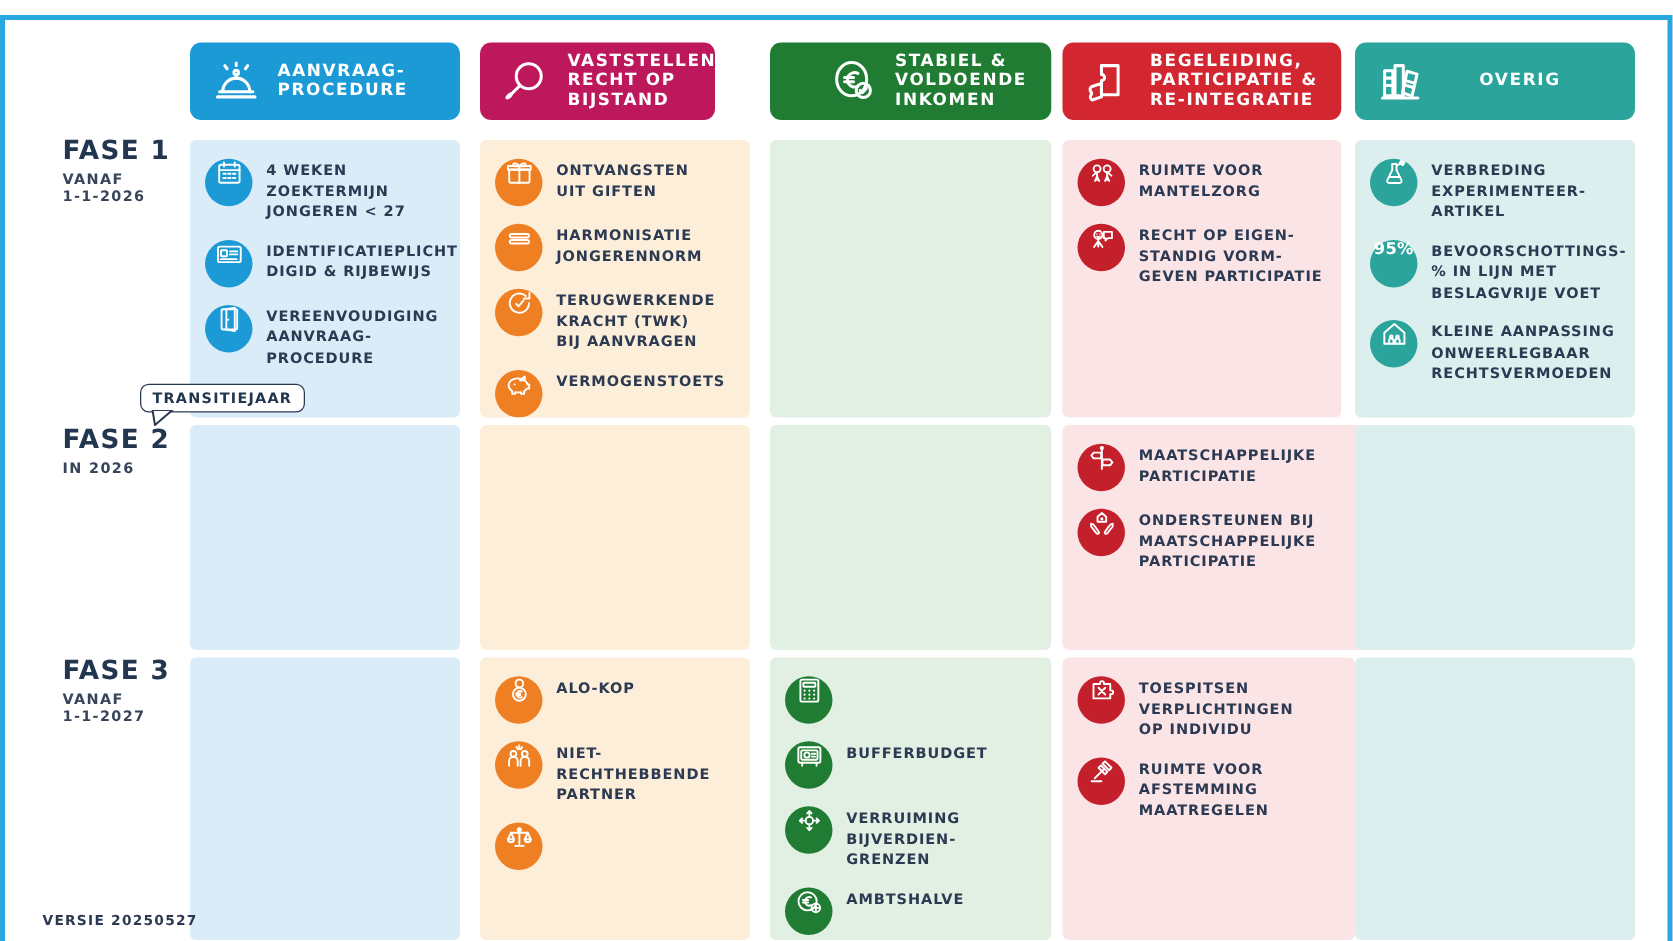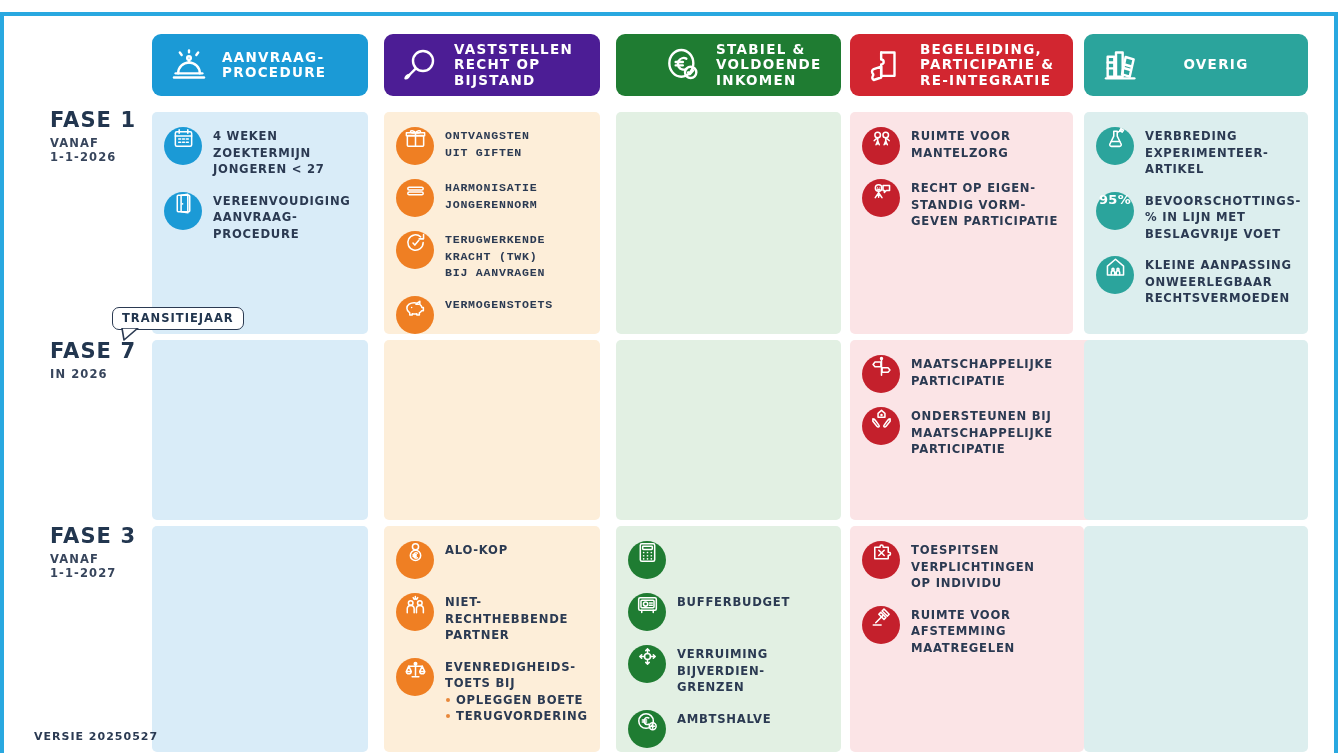--- a/index.html
+++ b/index.html
@@ -154,21 +154,21 @@
             <circle cx="12" cy="7.8" r="1.1"></circle>
             <path d="M3 19.5h18"></path>
             <path d="M6.5 4.5 7.6 6M17.5 4.5 16.4 6M12 3.2v1.2"></path>
           </svg>
         </div>
         <div class="hdr-title">
           <div>AANVRAAG-</div>
           <div>PROCEDURE</div>
         </div>
       </div>
-      <div class="col-header" style="left: 380px; top: 18px; width: 216px; background: #4c1d95;">
+      <div class="col-header" style="left: 380px; top: 18px; width: 188px; background: #be185d;">
         <div class="hdr-icon">
           <svg viewBox="0 0 24 24" width="40" height="40" fill="none" stroke="#ffffff" stroke-width="1.45" stroke-linecap="round" stroke-linejoin="round">
             <circle cx="13.2" cy="9.6" r="6"></circle>
             <path d="M8.8 14.2 5 18"></path>
             <path d="M5 18c-1.2.3-2 .9-2.3 2 1.2-.2 1.9-.9 2.3-2z"></path>
           </svg>
         </div>
         <div class="hdr-title">
           <div>VASTSTELLEN</div>
           <div>RECHT OP</div>
@@ -224,21 +224,21 @@
 
   <div id="phases-layer">
       <div class="phase" style="top: 92px;">
         <div class="phase-title">FASE 1</div>
         <div class="phase-sub">
           <div>VANAF</div>
           <div>1-1-2026</div>
         </div>
       </div>
       <div class="phase" style="top: 323px;">
-        <div class="phase-title">FASE 7</div>
+        <div class="phase-title">FASE 2</div>
         <div class="phase-sub">
           <div>IN 2026</div>
         </div>
       </div>
       <div class="phase" style="top: 508px;">
         <div class="phase-title">FASE 3</div>
         <div class="phase-sub">
           <div>VANAF</div>
           <div>1-1-2027</div>
         </div>
@@ -259,34 +259,47 @@
             </div>
             <div class="item-text">
               <div>4 WEKEN</div>
               <div>ZOEKTERMIJN</div>
               <div>JONGEREN &lt; 27</div>
             </div>
           </div>
           <div class="item">
             <div class="bullet-icon" style="background: rgb(27, 154, 214);">
               <svg viewBox="0 0 24 24" width="23" height="23" fill="none" stroke="#ffffff" stroke-width="1.6" stroke-linecap="round" stroke-linejoin="round">
+                <rect x="2.5" y="5.5" width="19" height="13" rx="1.6"></rect>
+                <rect x="5" y="8.5" width="5" height="5" rx="0.6"></rect>
+                <path d="M12.5 9.5h6M12.5 12h6M5 16h13"></path>
+              </svg>
+            </div>
+            <div class="item-text">
+              <div>IDENTIFICATIEPLICHT</div>
+              <div>DIGID &amp; RIJBEWIJS</div>
+            </div>
+          </div>
+          <div class="item">
+            <div class="bullet-icon" style="background: rgb(27, 154, 214);">
+              <svg viewBox="0 0 24 24" width="23" height="23" fill="none" stroke="#ffffff" stroke-width="1.6" stroke-linecap="round" stroke-linejoin="round">
                 <rect x="5.5" y="3.5" width="13" height="17" rx="1"></rect>
                 <path d="M9.5 3.5v17l7 1.2V2.3z"></path>
                 <circle cx="11" cy="12.3" r="0.9" fill="#fff" stroke="none"></circle>
               </svg>
             </div>
             <div class="item-text">
               <div>VEREENVOUDIGING</div>
               <div>AANVRAAG-</div>
               <div>PROCEDURE</div>
             </div>
           </div>
         </div>
       </div>
-      <div class="panel" style="left: 380px; top: 96px; width: 216px; height: 222px; background: rgb(253, 238, 217); font-family: Liberation Mono, monospace;">
+      <div class="panel" style="left: 380px; top: 96px; width: 216px; height: 222px; background: rgb(253, 238, 217);">
         <div class="panel-inner">
           <div class="item">
             <div class="bullet-icon" style="background: rgb(239, 127, 35);">
               <svg viewBox="0 0 24 24" width="23" height="23" fill="none" stroke="#ffffff" stroke-width="1.6" stroke-linecap="round" stroke-linejoin="round">
                 <rect x="3.5" y="9" width="17" height="11" rx="1"></rect>
                 <path d="M2.5 6h19v3.2h-19z"></path>
                 <path d="M12 6v14"></path>
                 <path d="M12 6c-1.8-2.6-5.6-3-5.1-.6.3 1.5 3.4.9 5.1.6zM12 6c1.8-2.6 5.6-3 5.1-.6-.3 1.5-3.4.9-5.1.6z"></path>
               </svg>
             </div>
@@ -501,28 +514,20 @@
             <div class="bullet-icon" style="background: rgb(239, 127, 35);">
               <svg viewBox="0 0 24 24" width="23" height="23" fill="none" stroke="#ffffff" stroke-width="1.6" stroke-linecap="round" stroke-linejoin="round">
                 <path d="M12 5v13"></path>
                 <path d="M5 8.5h14"></path>
                 <circle cx="12" cy="6" r="1.3"></circle>
                 <path d="M8.5 19.5h7"></path>
                 <path d="M5 8.5 2.5 14h5z"></path>
                 <path d="M19 8.5 16.5 14h5z"></path>
                 <path d="M2.5 14a2.5 2.5 0 0 0 5 0M16.5 14a2.5 2.5 0 0 0 5 0"></path>
               </svg>
-            </div>
-            <div class="item-text">
-              <div>EVENREDIGHEIDS-</div>
-              <div>TOETS BIJ</div>
-              <ul class="sub-list">
-                <li>OPLEGGEN BOETE</li>
-                <li>TERUGVORDERING</li>
-              </ul>
             </div>
           </div>
         </div>
       </div>
       <div class="panel" style="left: 612px; top: 510px; width: 225px; height: 226px; background: rgb(226, 240, 227);">
         <div class="panel-inner">
           <div class="item">
             <div class="bullet-icon" style="background: rgb(31, 124, 50);">
               <svg viewBox="0 0 24 24" width="23" height="23" fill="none" stroke="#ffffff" stroke-width="1.6" stroke-linecap="round" stroke-linejoin="round">
                 <rect x="4.5" y="2.8" width="15" height="18.4" rx="1.6"></rect>

